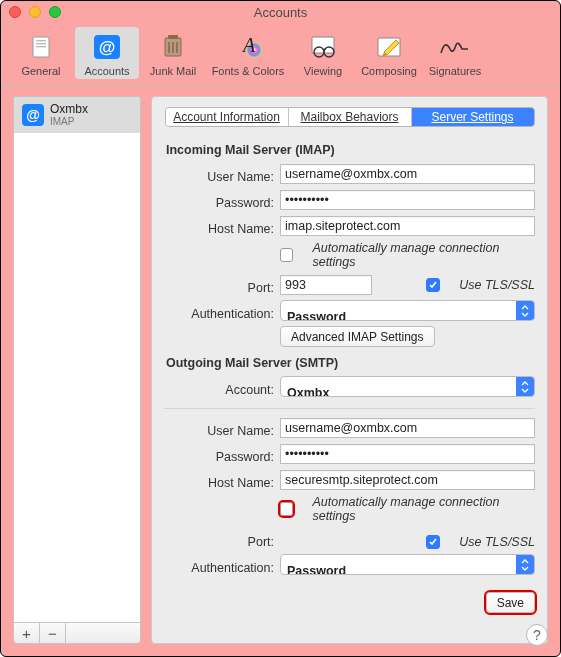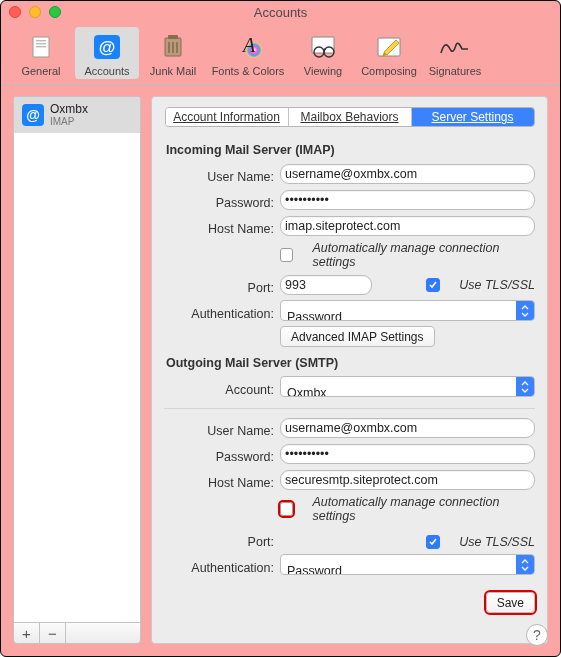--- a/index.html
+++ b/index.html
@@ -155,40 +155,40 @@
     text-align:right;
     font-size:12.5px;
     color:#333;
     padding-right:6px;
   }
   .row-field { flex:1; display:flex; align-items:center; gap:8px;}
   input[type="text"], input[type="password"] {
     width:100%;
     height:20px;
     border:1px solid #bcbcbc;
-    border-radius:9px;
+    border-radius:0;
     background:#fff;
     padding:0 4px;
     font-size:12.5px;
     color:#222;
     box-shadow:inset 0 1px 0 rgba(0,0,0,0.04);
   }
   .short { width:92px !important; flex:none; }
   .mac-select {
     flex:1;
     height:21px;
     border:1px solid #bcbcbc;
     border-radius:4px;
     background:#fff;
     display:flex;
     align-items:stretch;
     overflow:hidden;
     font-size:12.5px;
   }
-  .mac-select .sel-text {flex:1;padding:16px 6px;display:flex;align-items:center;color:#222;}
+  .mac-select .sel-text {flex:1;padding:16px 6px;display:flex;align-items:center;color:#222;font-weight:bold;}
   .mac-select .sel-arrows {
     width:18px;
     background:#3b82ff;
     display:flex;align-items:center;justify-content:center;
     flex-direction:column;
     gap:0;
   }
   .sel-arrows svg {display:block;}
   .mac-btn {
     height:21px;

